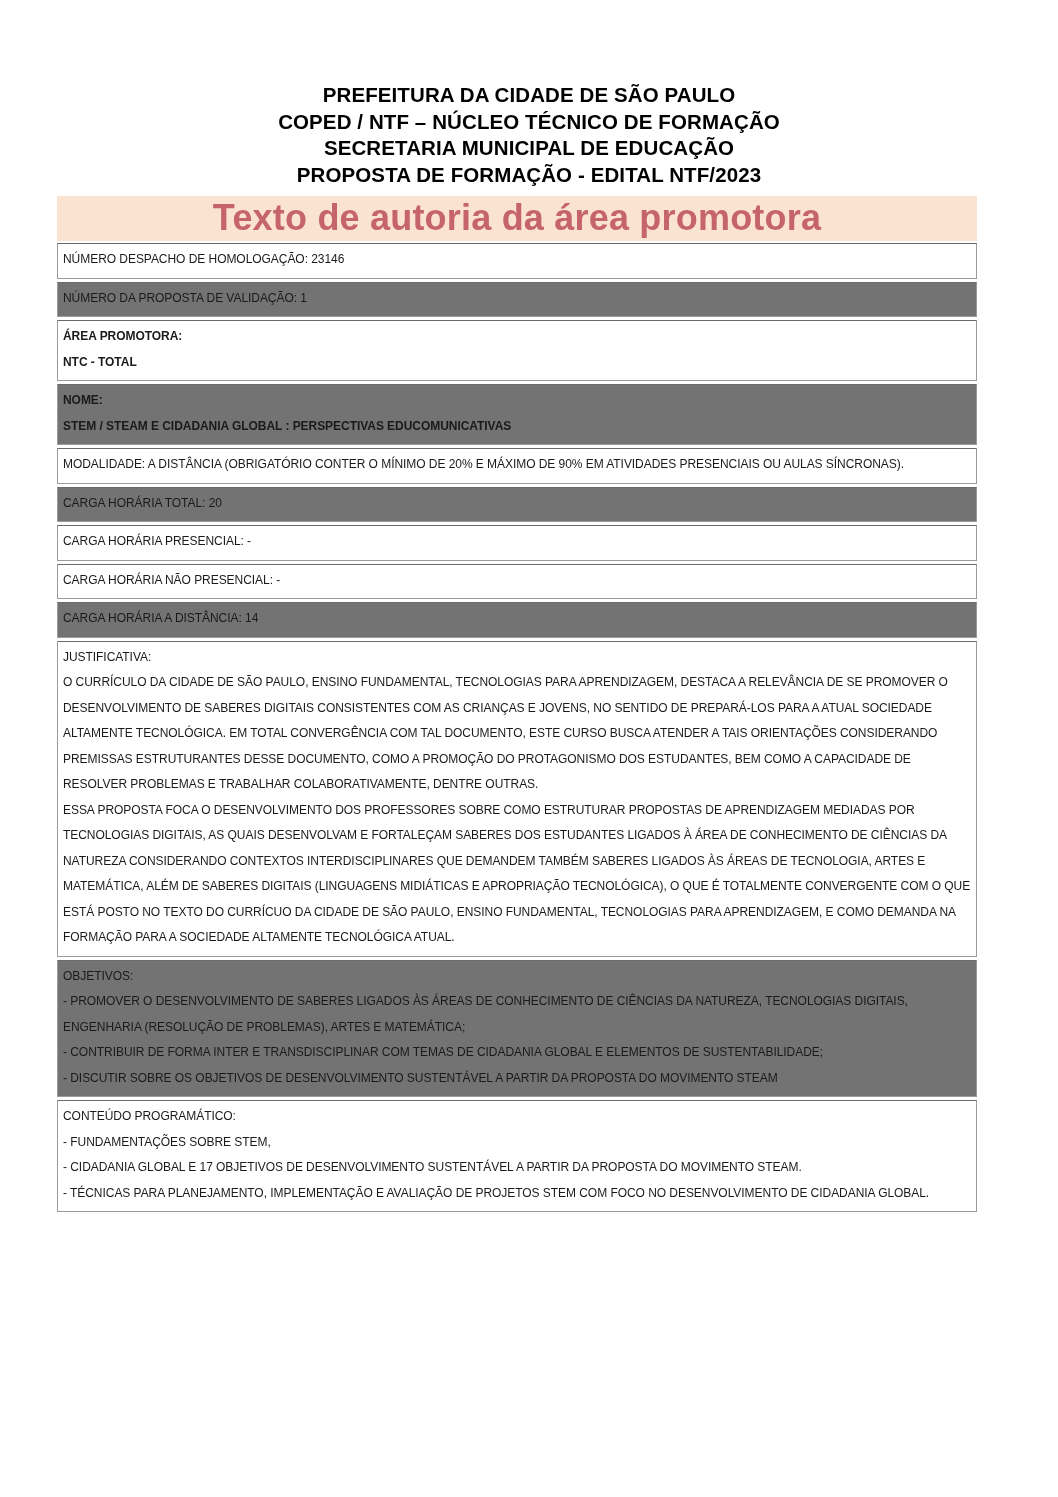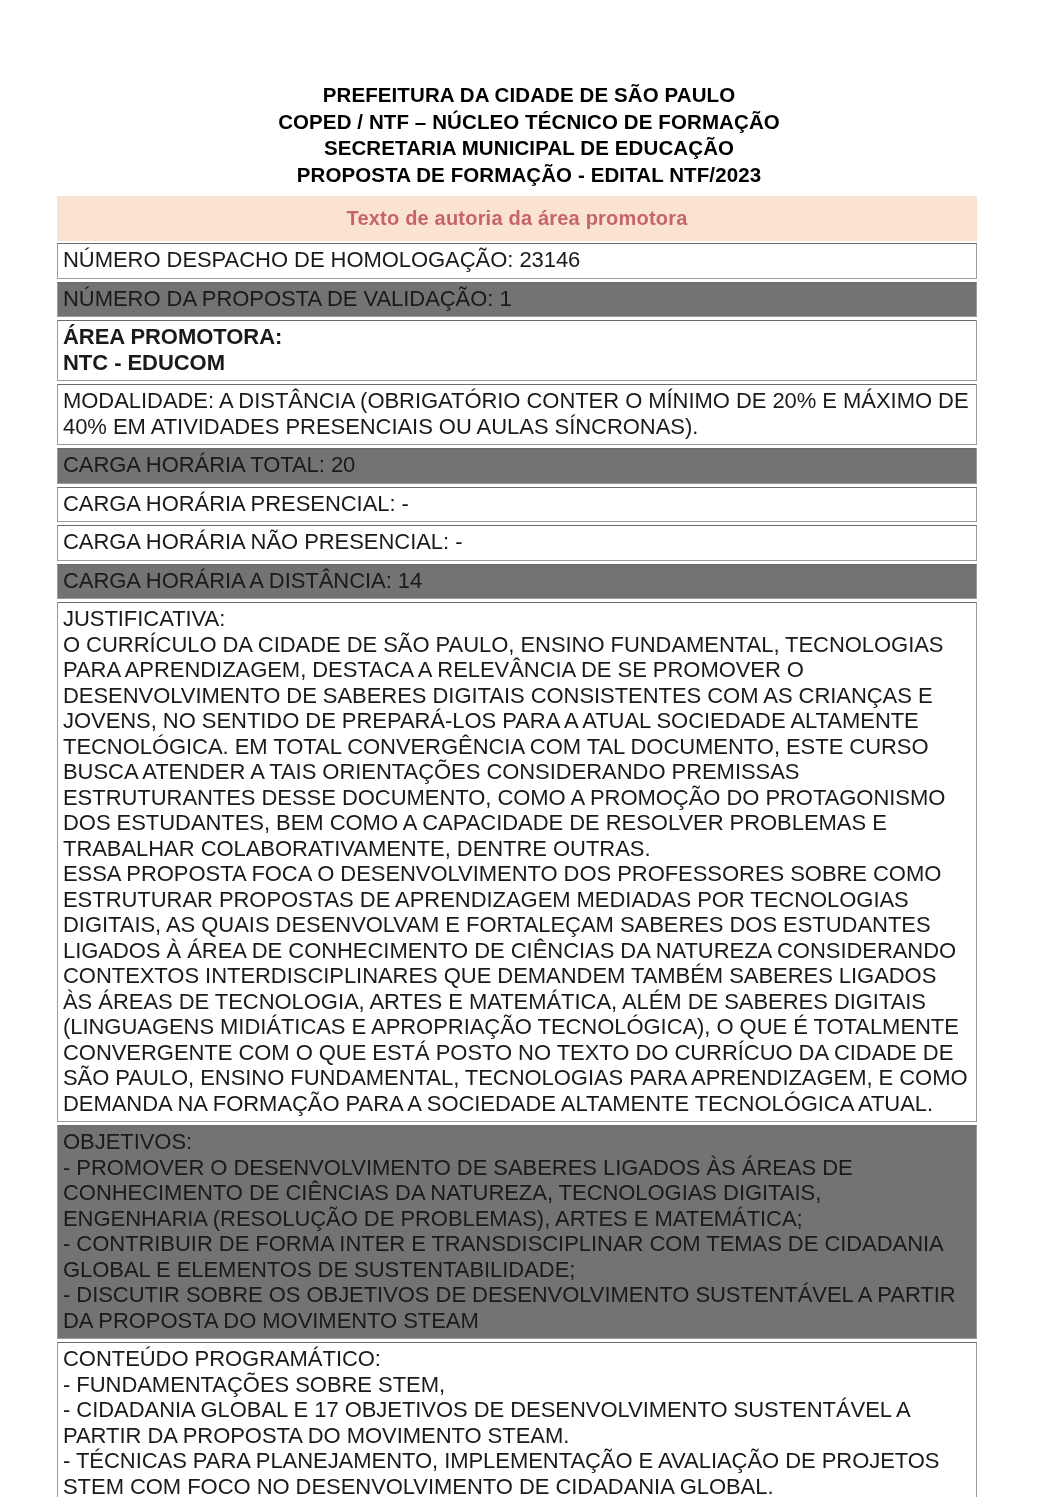--- a/index.html
+++ b/index.html
@@ -52,42 +52,42 @@
     border: 1px solid #9b9b9b;
     border-top-color: #6b6b6b;
     margin-bottom: 3px;
     padding: 3px 5px 5px 5px;
     background: #ffffff;
   }
   .row.shaded {
     background: #737373;
   }
   .row .txt {
-    font-size: 22px;
+    font-size: 12px;
     line-height: 25.5px;
     color: #1a1a1a;
     letter-spacing: -0.05px;
     white-space: pre-line;
   }
   .row .txt.bold {
     font-weight: bold;
   }
 
   
   .banner-row {
     box-sizing: border-box;
     width: 920px;
     background: #fbe3d2;
     border: none;
     padding: 6px 0 7px 0;
     text-align: center;
     margin-bottom: 2px;
   }
   .banner-row .banner-title {
-    font-size: 20px;
+    font-size: 36px;
     font-weight: bold;
     color: #c5656a;
     line-height: 32px;
     letter-spacing: 0.2px;
   }
 </style>
 </head>
 <body>
 
 <div class="page">
@@ -110,26 +110,30 @@
     </div>
 
     <div class="row shaded">
       <div class="txt">NÚMERO DA PROPOSTA DE VALIDAÇÃO: 1</div>
     </div>
 
 
 
     <div class="row">
       <div class="txt bold">ÁREA PROMOTORA:
-NTC - EDUCOM</div>
+NTC - TOTAL</div>
     </div>
 
+    <div class="row shaded">
+      <div class="txt bold">NOME:
+STEM / STEAM E CIDADANIA GLOBAL : PERSPECTIVAS EDUCOMUNICATIVAS</div>
+    </div>
 
     <div class="row">
-      <div class="txt">MODALIDADE: A DISTÂNCIA (OBRIGATÓRIO CONTER O MÍNIMO DE 20% E MÁXIMO DE 40% EM ATIVIDADES PRESENCIAIS OU AULAS SÍNCRONAS).</div>
+      <div class="txt">MODALIDADE: A DISTÂNCIA (OBRIGATÓRIO CONTER O MÍNIMO DE 20% E MÁXIMO DE 90% EM ATIVIDADES PRESENCIAIS OU AULAS SÍNCRONAS).</div>
     </div>
 
     <div class="row shaded">
       <div class="txt">CARGA HORÁRIA TOTAL: 20</div>
     </div>
 
     <div class="row">
       <div class="txt">CARGA HORÁRIA PRESENCIAL:  -</div>
     </div>
 

